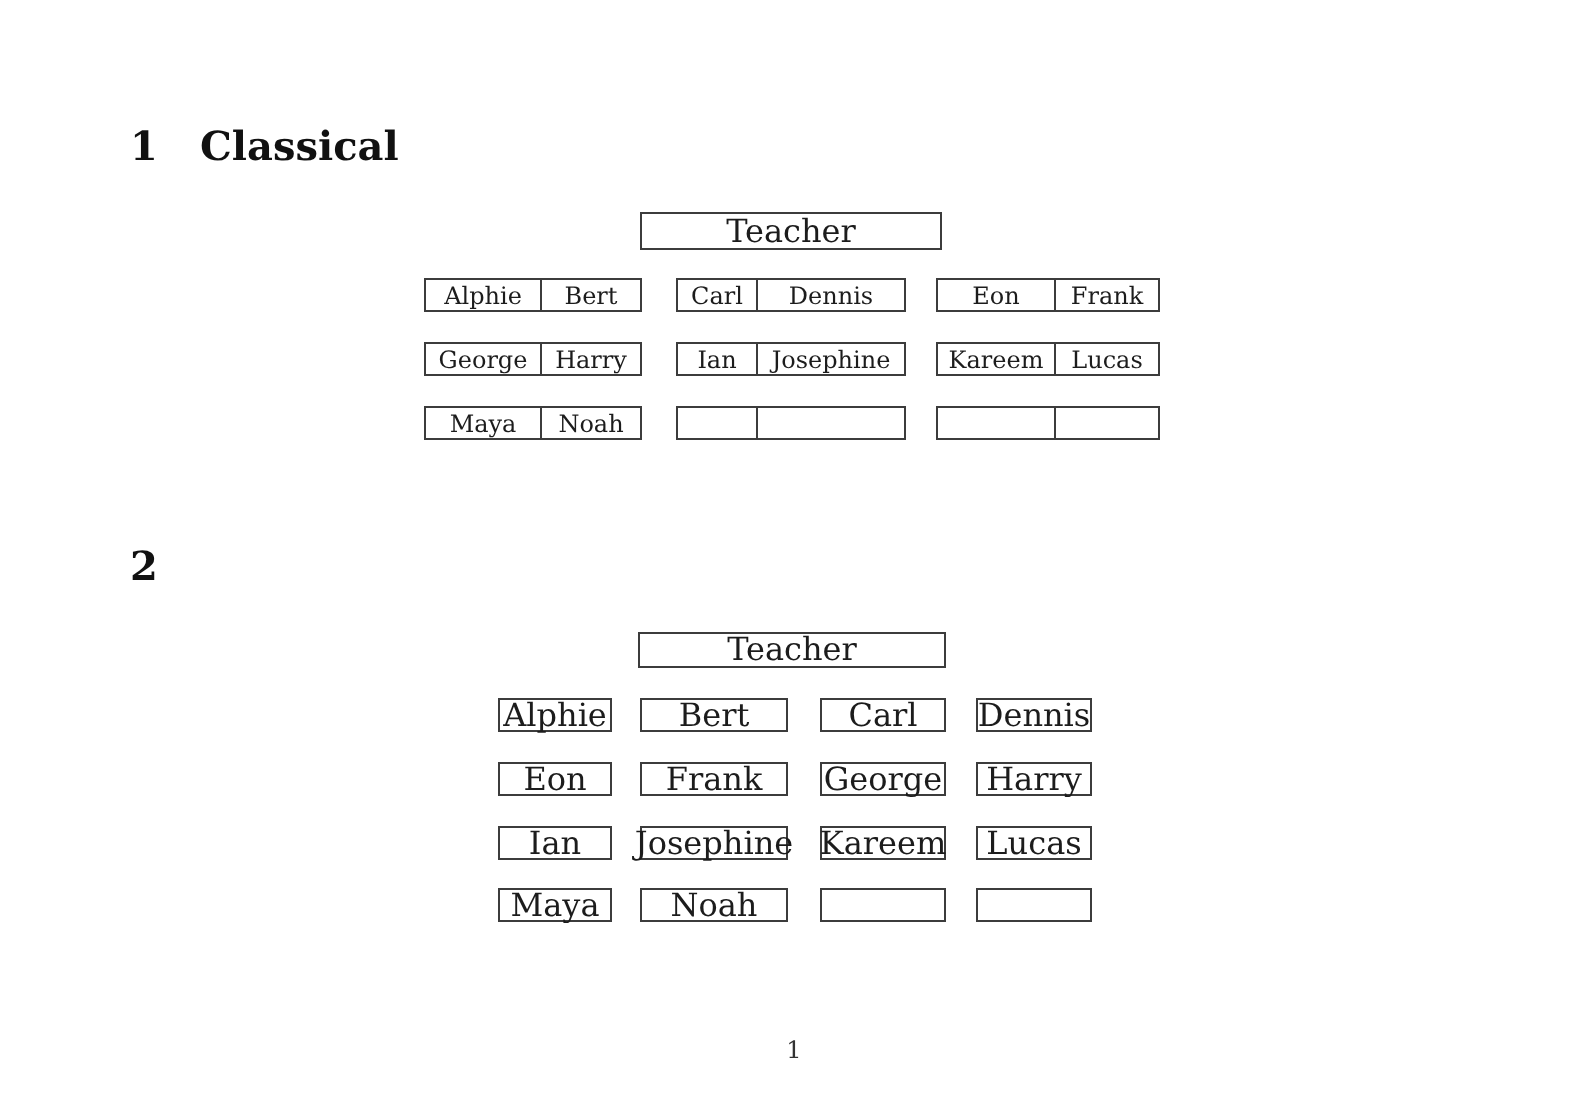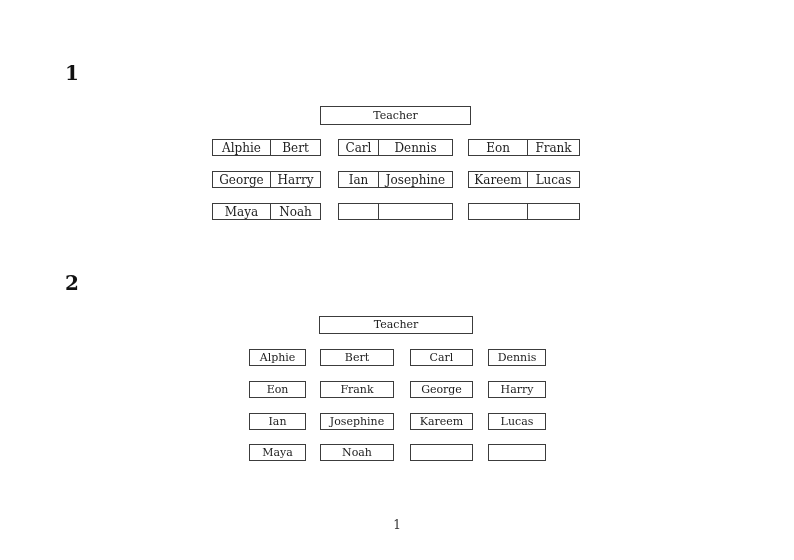--- a/index.html
+++ b/index.html
@@ -7,21 +7,21 @@
     position:relative;width:794px;height:560px;background:#ffffff;overflow:hidden;
     font-family:"DejaVu Serif","Liberation Serif",serif;color:#1c1c1c;
   }
   .heading{position:absolute;display:flex;font-weight:bold;font-size:20px;line-height:22px;color:#111;}
   .sec-num{display:inline-block;width:35px;}
   .h-classical{left:65px;top:62px;}
   .h-distributed{left:65px;top:272px;}
 
   .tbox{position:absolute;box-sizing:border-box;border:1px solid #3c3c3c;
         display:flex;align-items:center;justify-content:center;
-        font-size:11px;line-height:12px;white-space:nowrap;}
+        font-size:16px;line-height:12px;white-space:nowrap;}
 
   
   .c-teacher{left:320px;top:106px;width:151px;height:19px;}
   .desk{position:absolute;box-sizing:border-box;border:1px solid #3c3c3c;height:17px;display:flex;}
   .desk .cell{display:flex;align-items:center;justify-content:center;
               font-size:12px;line-height:12px;white-space:nowrap;box-sizing:border-box;}
   .desk .cell-r{flex:1;border-left:1px solid #3c3c3c;}
   .c-colA{left:212px;width:109px;} .c-colA .cell-l{width:57px;}
   .c-colB{left:338px;width:115px;} .c-colB .cell-l{width:39px;}
   .c-colC{left:468px;width:112px;} .c-colC .cell-l{width:58px;}
@@ -37,20 +37,21 @@
   .page-num{position:absolute;left:0;top:518px;width:100%;text-align:center;
             font-size:12px;color:#333;}
 </style>
 </head>
 <body>
 
 <div class="page">
 
   <div class="heading h-classical">
     <span class="sec-num">1</span>
+    <span class="sec-title">Classical</span>
   </div>
 
   <div>
     <div class="tbox c-teacher">Teacher</div>
 
     <div class="desk c-colA c-row1">
       <div class="cell cell-l">Alphie</div>
       <div class="cell cell-r">Bert</div>
     </div>
     <div class="desk c-colB c-row1">

